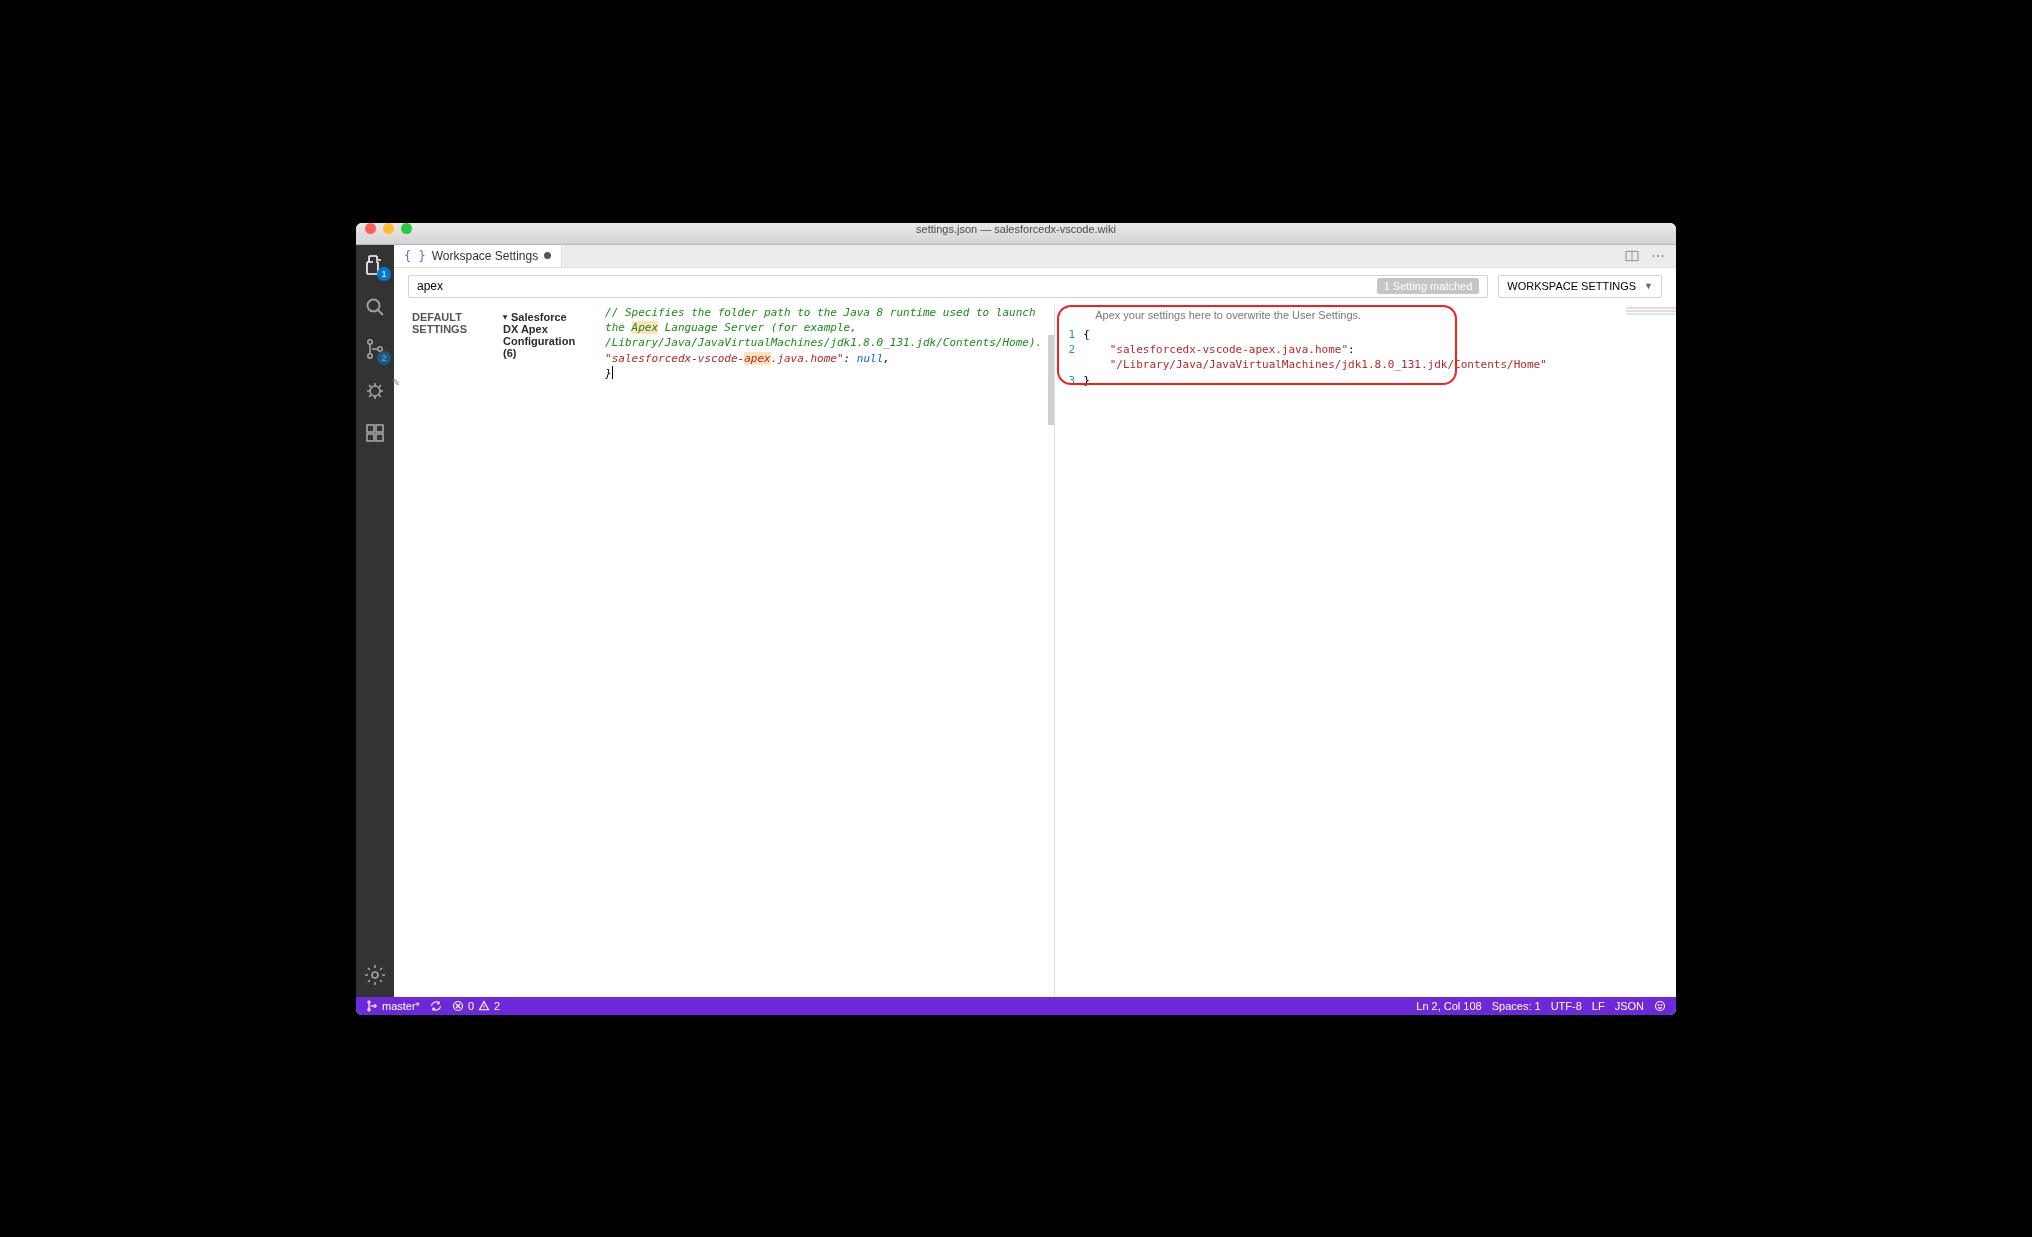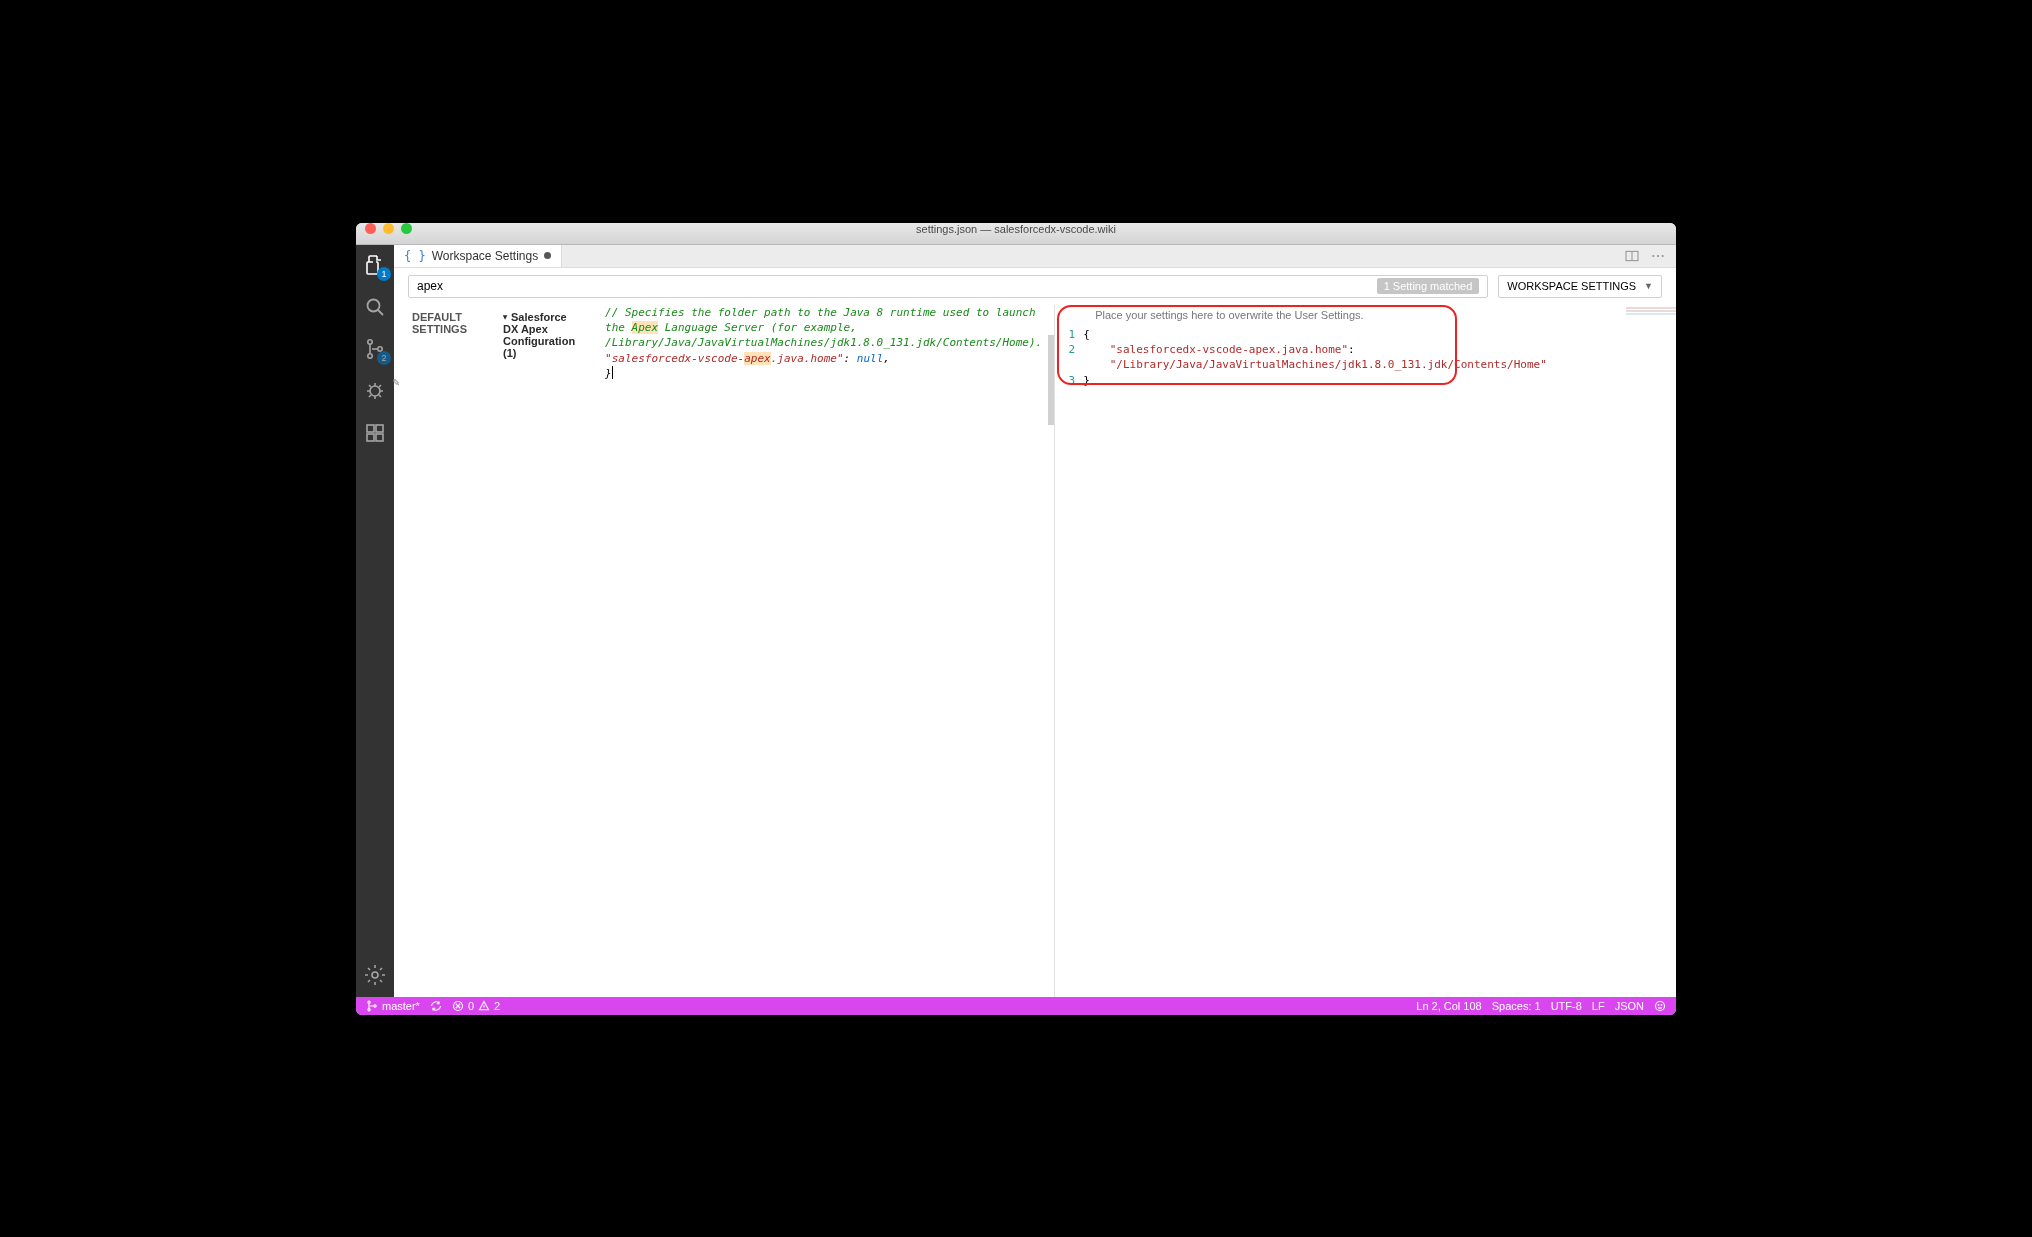--- a/index.html
+++ b/index.html
@@ -47,21 +47,21 @@
 .gutter div { height: 15.4px; }
 .codelines { flex: 1; font-family: Menlo, Consolas, monospace; font-size: 11px; line-height: 1.4; }
 .codelines div { height: 15.4px; white-space: pre; }
 .rhint { font-size: 11px; color: #777; padding: 4px 12px 2px 40px; }
 .redbox { position: absolute; border: 2px solid #e22; border-radius: 14px; pointer-events: none; }
 .leftscroll { position: absolute; right: 0; top: 30px; width: 6px; height: 90px; background: #d0d0d0; }
 .pencil { position: absolute; left: -2px; top: 72px; font-size: 10px; color: #888; }
 .cursor { display: inline-block; width: 1px; height: 13px; background: #000; vertical-align: -2px; }
 .minimap { position: absolute; right: 0; top: 2px; width: 50px; height: 20px; opacity: .3; }
 .minimap .mline { height: 2px; background: #b88; margin-bottom: 1px; }
-.statusbar { height: 18px; background: #d946ef; color: #fff; font-size: 11px; display: flex; align-items: center; padding: 0 10px; gap: 10px; }
+.statusbar { height: 18px; background: #6d28d9; color: #fff; font-size: 11px; display: flex; align-items: center; padding: 0 10px; gap: 10px; }
 .statusbar .sgrow { flex: 1; }
 .statusbar .item { display: flex; align-items: center; gap: 4px; cursor: pointer; }
 .statusbar svg { width: 12px; height: 12px; }
 </style>
 </head>
 <body>
 
 <div class="window">
 
   <div class="titlebar">
@@ -149,34 +149,34 @@
         </div>
         <div class="scopeselect">
           <span>WORKSPACE SETTINGS</span>
           <span class="chev">▼</span>
         </div>
       </div>
 
       <div class="panes">
         <div class="leftpane">
           <div class="lhead">DEFAULT SETTINGS</div>
-          <div class="section">Salesforce DX Apex Configuration (1)</div>
+          <div class="section">Salesforce DX Apex Configuration (6)</div>
           <span class="pencil">✎</span>
           <div class="code">
             <div><span class="cmt">// Specifies the folder path to the Java 8 runtime used to launch the </span><span class="cmt hl">Apex</span><span class="cmt"> Language Server (for example,</span></div>
             <div><span class="cmt">/Library/Java/JavaVirtualMachines/jdk1.8.0_131.jdk/Contents/Home).</span></div>
             <div><span class="key">"salesforcedx-vscode-</span><span class="key hl">apex</span><span class="key">.java.home"</span><span>: </span><span class="nul">null</span><span>,</span></div>
             <div><span>}</span><span class="cursor"></span></div>
           </div>
           <div class="leftscroll"></div>
         </div>
 
         <div class="rightpane">
           <div class="redbox" style="left:2px; top:0px; width:400px; height:80px;"></div>
-          <div class="rhint">Place your settings here to overwrite the User Settings.</div>
+          <div class="rhint">Apex your settings here to overwrite the User Settings.</div>
           <div class="editwrap">
             <div class="gutter">
               <div>1</div>
               <div>2</div>
               <div style="height:15.4px;"></div>
               <div>3</div>
             </div>
             <div class="codelines">
               <div><span>{</span></div>
               <div>    <span class="key">"salesforcedx-vscode-apex.java.home"</span><span>:</span></div>

